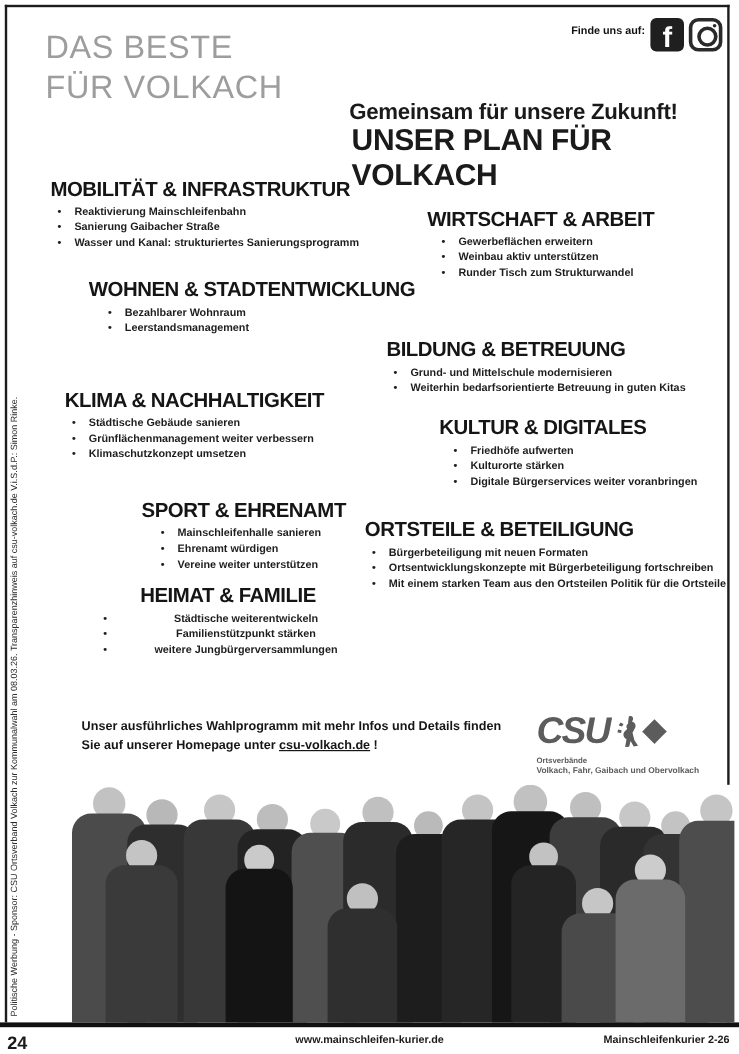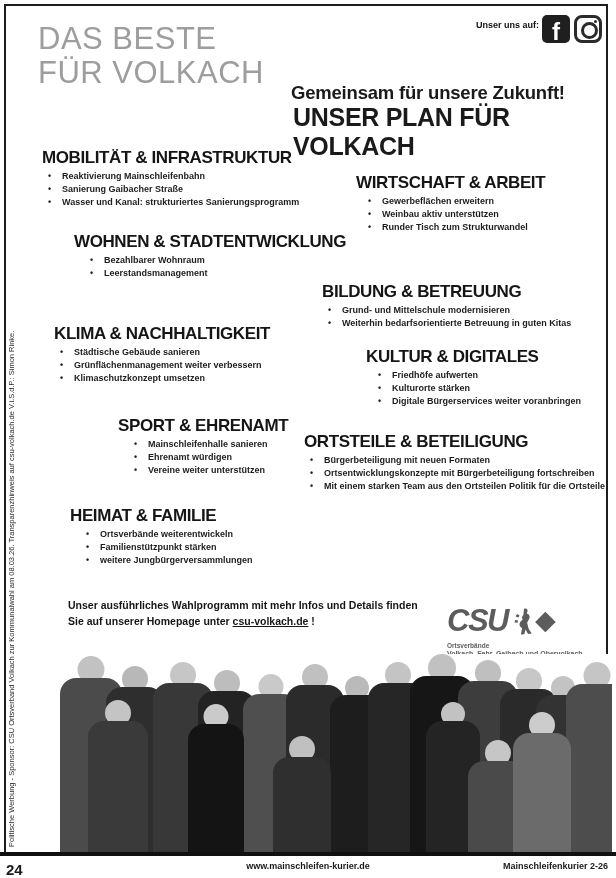--- a/index.html
+++ b/index.html
@@ -6,21 +6,21 @@
   body{font-family:"Liberation Sans",sans-serif;color:#1a1a1a;
        -webkit-font-smoothing:antialiased;}
   .page{position:relative;width:616px;height:878px;background:#fff;overflow:hidden;}
 
   
   .ad-border{position:absolute;left:4px;top:4px;width:604px;height:848px;
              border:2px solid #1c1c1c;border-bottom:none;box-sizing:border-box;}
 
   
   .tagline{position:absolute;left:38px;top:22px;color:#9d9d9d;
-           font-size:31px;line-height:34px;font-weight:400;letter-spacing:.5px;}
+           font-size:27px;line-height:34px;font-weight:400;letter-spacing:.5px;}
   .tagline .l2{}
 
   
   .social-label{position:absolute;left:476px;top:20px;font-size:9px;font-weight:700;color:#111;}
   .fb-icon{position:absolute;left:542px;top:15px;width:28px;height:28px;background:#1f1f1f;
            border-radius:5px;color:#fff;display:flex;align-items:flex-end;justify-content:center;
            font-weight:700;font-size:24px;line-height:23px;overflow:hidden;}
   .ig-icon{position:absolute;left:574px;top:15px;width:28px;height:28px;border:3px solid #2a2a2a;
            border-radius:8px;box-sizing:border-box;}
   .ig-icon .lens{position:absolute;left:50%;top:50%;width:11px;height:11px;margin:-7px 0 0 -7px;
@@ -35,35 +35,35 @@
   .section{position:absolute;}
   .section h2{margin:0 0 2px 0;font-size:17px;font-weight:700;letter-spacing:-.4px;color:#151515;white-space:nowrap;}
   .section ul{margin:2px 0 0 0;padding:0 0 0 6px;list-style:none;}
   .section li{position:relative;padding-left:14px;font-size:9px;font-weight:600;line-height:13px;color:#1d1d1d;}
   .section li::before{content:"•";position:absolute;left:0;top:0;font-size:9px;}
   .sec-1{left:42px;top:148px;width:272px;}
   .sec-2{left:74px;top:232px;width:272px;}
   .sec-2 ul,.sec-4 ul,.sec-5 ul{padding-left:16px;}
   .sec-3{left:54px;top:324px;width:272px;}
   .sec-4{left:118px;top:402px;width:230px;margin-top:14px;}
-  .sec-5{left:70px;top:506px;width:240px;}
+  .sec-5{left:70px;top:487px;width:240px;text-align:center;}
   .sec-6{left:356px;top:173px;width:246px;}
   .sec-6 ul{padding-left:12px;}
   .sec-7{left:322px;top:282px;width:286px;}
   .sec-8{left:366px;top:347px;width:246px;}
   .sec-8 ul{padding-left:12px;}
   .sec-9{left:304px;top:432px;width:304px;}
 
   
   .note{position:absolute;left:68px;top:597px;width:372px;font-size:10.5px;font-weight:700;line-height:16px;color:#161616;}
   .note .link{text-decoration:underline;cursor:pointer;}
 
   
   .logo{position:absolute;left:447px;top:594px;color:#5c5c5c;}
-  .logo-row{display:flex;align-items:flex-start;margin-top:12px;}
+  .logo-row{display:flex;align-items:flex-start;}
   .logo-csu{font-size:31px;font-weight:700;font-style:italic;letter-spacing:-1.5px;line-height:30px;}
   .logo-lion{margin:2px 1px 0 5px;}
   .logo-diamond{font-size:27px;line-height:28px;margin-left:1px;}
   .logo-org1{font-size:6.5px;font-weight:700;margin-top:2px;}
   .logo-org2{font-size:7px;font-weight:700;margin-top:1px;white-space:nowrap;}
 
   
   .vtext{position:absolute;left:7px;top:847px;width:606px;transform:rotate(-90deg);
          transform-origin:0 0;font-size:7.5px;color:#2b2b2b;white-space:nowrap;}
 
@@ -84,21 +84,21 @@
 
 <div class="page">
 
   <div class="ad-border"></div>
 
   <div class="tagline">
     <div>DAS BESTE</div>
     <div class="l2">FÜR VOLKACH</div>
   </div>
 
-  <div class="social-label">Unser uns auf:</div>
+  <div class="social-label">Finde uns auf:</div>
   <div class="fb-icon">
     <span>f</span>
   </div>
   <div class="ig-icon">
     <div class="lens"></div>
     <div class="dot"></div>
   </div>
 
   <div class="subtitle">Gemeinsam für unsere Zukunft!</div>
   <div class="main-title">UNSER PLAN FÜR VOLKACH</div>
@@ -135,21 +135,21 @@
       <ul class="section-list">
           <li>Mainschleifenhalle sanieren</li>
           <li>Ehrenamt würdigen</li>
           <li>Vereine weiter unterstützen</li>
         </ul>
     </div>
 
     <div class="section sec-5">
       <h2 class="section-title">HEIMAT &amp; FAMILIE</h2>
       <ul class="section-list">
-          <li>Ortsverbände weiterentwickeln</li>
+          <li>Städtische weiterentwickeln</li>
           <li>Familienstützpunkt stärken</li>
           <li>weitere Jungbürgerversammlungen</li>
         </ul>
     </div>
 
     <div class="section sec-6">
       <h2 class="section-title">WIRTSCHAFT &amp; ARBEIT</h2>
       <ul class="section-list">
           <li>Gewerbeflächen erweitern</li>
           <li>Weinbau aktiv unterstützen</li>

